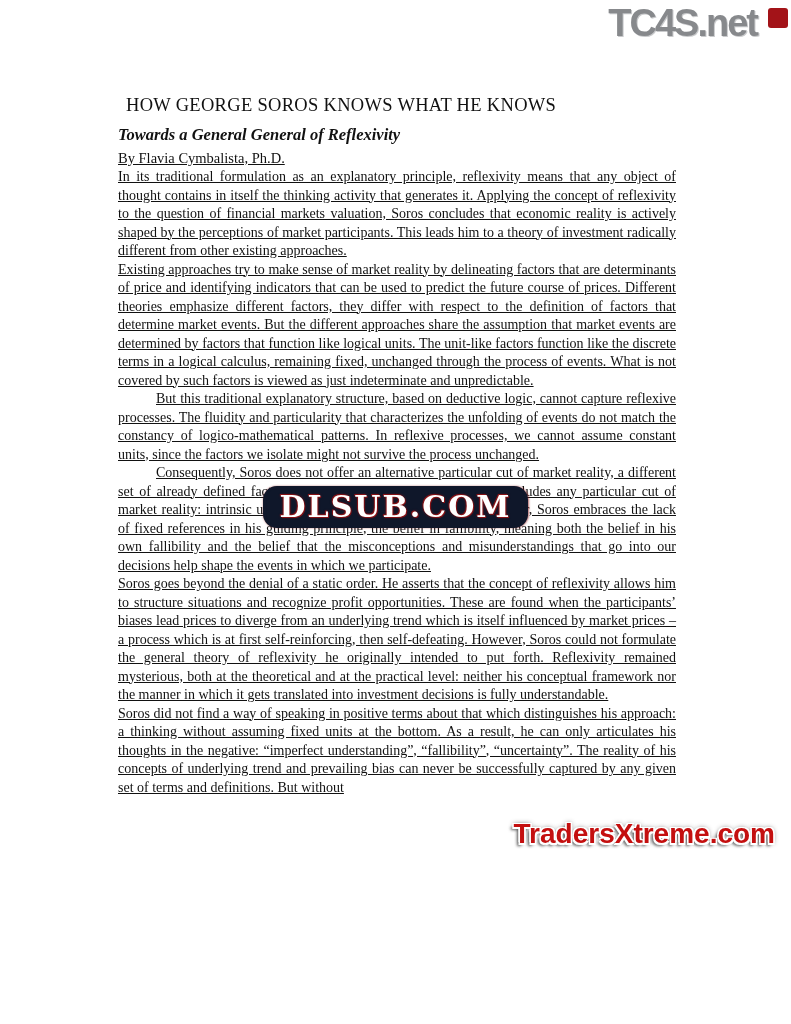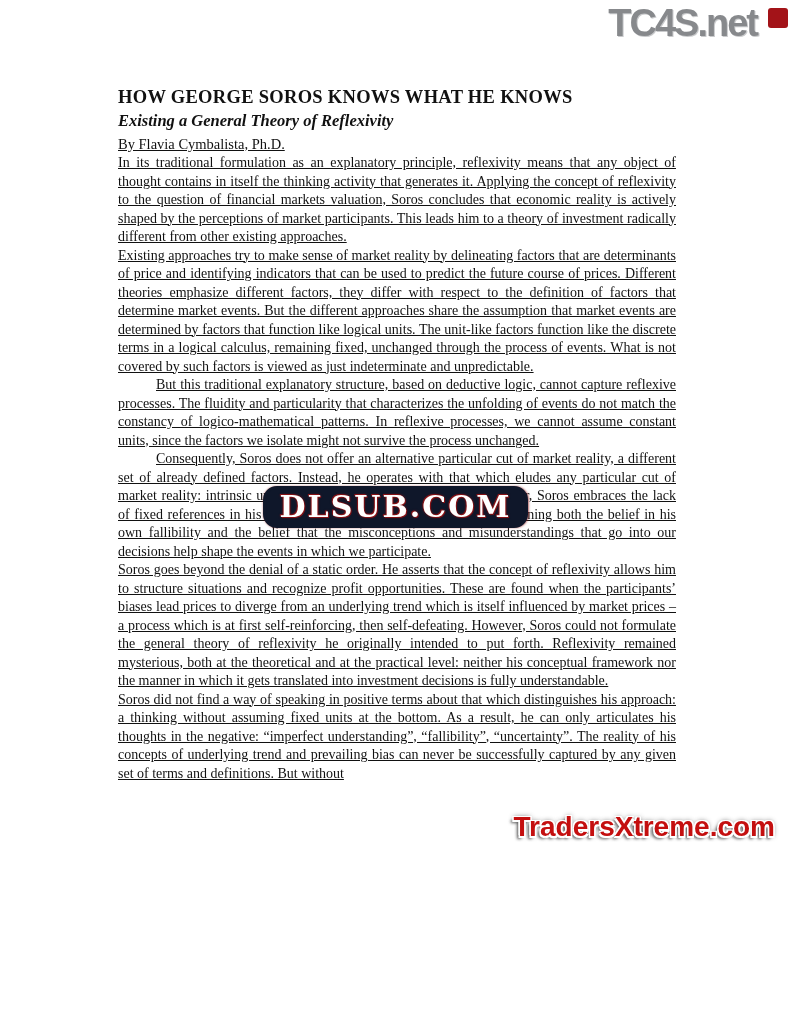--- a/index.html
+++ b/index.html
@@ -5,21 +5,21 @@
   html, body { margin:0; padding:0; background:#ffffff; }
   .page {
     position:relative;
     width:791px; height:860px;
     background:#ffffff;
     overflow:hidden;
     font-family:"Liberation Serif", serif;
     color:#111111;
   }
   .content { position:absolute; left:118px; width:558px; top:86px; }
-  .title { font-size:18.5px; font-weight:bold; letter-spacing:0.3px; margin:0; line-height:22px; }
+  .title { font-size:18.5px; font-weight:normal; letter-spacing:0.3px; margin:8px; line-height:22px; }
   .subtitle { font-size:16.5px; font-weight:bold; font-style:italic; margin:2px 0 0 0; line-height:21px; }
   .byline { font-size:14.5px; margin-top:3px; line-height:20px;text-decoration:underline; }
   p.para { font-size:14px; line-height:18.5px; text-align:justify; margin:0;text-decoration:underline; }
   .first-gap { margin-top:42px; }
   .gap { margin-top:18px; }
   .indent { text-indent:38px; }
   .u { text-decoration:underline; }
 
   .wm-top {
     position:absolute; top:3px; right:34px;
@@ -41,41 +41,41 @@
     box-shadow:0 0 2px rgba(140,20,22,0.6);
   }
   .stamp-text {
     font-family:"DejaVu Serif", serif;
     font-weight:bold; font-size:30px; line-height:36px;
     color:#ffffff; letter-spacing:2px;
     text-shadow:0 0 3px #7e1013, 1px 1px 0 #8c1216, -1px -1px 0 #8c1216;
   }
   .page-number { position:absolute; top:952px; right:114px; font-size:14px; }
   .wm-bottom {
-    position:absolute; bottom:18px; right:16px;
+    position:absolute; bottom:11px; right:16px;
     font-family:"Liberation Sans", sans-serif;
     font-weight:bold; font-size:28px; line-height:30px;
     color:#c40f0f;
     text-shadow:
       -1.5px -1.5px 0 #ffffff, 1.5px -1.5px 0 #ffffff,
       -1.5px 1.5px 0 #ffffff, 1.5px 1.5px 0 #ffffff,
       0 0 5px rgba(70,70,70,0.9), -3px 3px 3px rgba(80,80,80,0.85);
   }
 </style>
 </head>
 <body>
 
 <div class="page">
 
   <div class="wm-top">TC4S.net</div>
   <div class="wm-square"></div>
 
   <div class="content">
     <h1 class="title">HOW GEORGE SOROS KNOWS WHAT HE KNOWS</h1>
-    <h2 class="subtitle">Existing a General Theory of Reflexivity</h2>
+    <h2 class="subtitle">Towards a General General of Reflexivity</h2>
     <div class="byline">By Flavia Cymbalista, Ph.D.</div>
 
     <p class="para first-gap">In its traditional formulation as an explanatory principle, reflexivity means that any object of thought contains in itself the thinking activity that generates it. Applying the concept of reflexivity to the question of financial markets valuation, Soros concludes that economic reality is actively shaped by the perceptions of market participants. This leads him to a theory of investment radically different from other existing approaches.</p>
     <p class="para gap">Existing approaches try to make sense of market reality by delineating factors that are determinants of price and identifying indicators that can be used to predict the future course of prices. Different theories emphasize different factors, they differ with respect to the definition of factors that determine market events. But the different approaches share the assumption that market events are determined by factors that function like logical units. The unit-like factors function like the discrete terms in a logical calculus, remaining fixed, unchanged through the process of events. What is not covered by such factors is viewed as just indeterminate and unpredictable.</p>
     <p class="para indent">But this traditional explanatory structure, based on deductive logic, cannot capture reflexive processes. The fluidity and particularity that characterizes the unfolding of events do not match the constancy of logico-mathematical patterns. In reflexive processes, we cannot assume constant units, since the factors we isolate might not survive the process unchanged.</p>
     <p class="para indent">Consequently, Soros does not offer an alternative particular cut of market reality, a different set of already defined factors. Instead, he operates with that which eludes any particular cut of market reality: intrinsic uncertainty.  Rather than assuming a static order, Soros embraces the lack of fixed references in his guiding principle, the belief in fallibility, meaning both the belief in his own fallibility and the belief that the misconceptions and misunderstandings that go into our decisions help shape the events in which we participate.</p>
     <p class="para gap">Soros goes beyond the denial of a static order. He asserts that the concept of reflexivity allows him to structure situations and recognize profit opportunities. These are found when the participants’ biases lead prices to diverge from an underlying trend which is itself influenced by market prices – a process which is at first self-reinforcing, then self-defeating. However, Soros could not formulate the general theory of reflexivity he originally intended to put forth. Reflexivity remained mysterious, both at the theoretical and at the practical level: neither his conceptual framework nor the manner in which it gets translated into investment decisions is fully understandable.</p>
     <p class="para gap"><span>Soros did not find a way of speaking in positive terms about that which distinguishes his approach: a thinking without assuming fixed units at the bottom. As a result, he can only articulates his thoughts in the negative: “imperfect understanding”, “fallibility”, “</span><span class="u">un</span><span>certainty”. The reality of his concepts of underlying trend and prevailing bias can never be successfully captured by any given set of terms and definitions. But without</span></p>
   </div>
 

